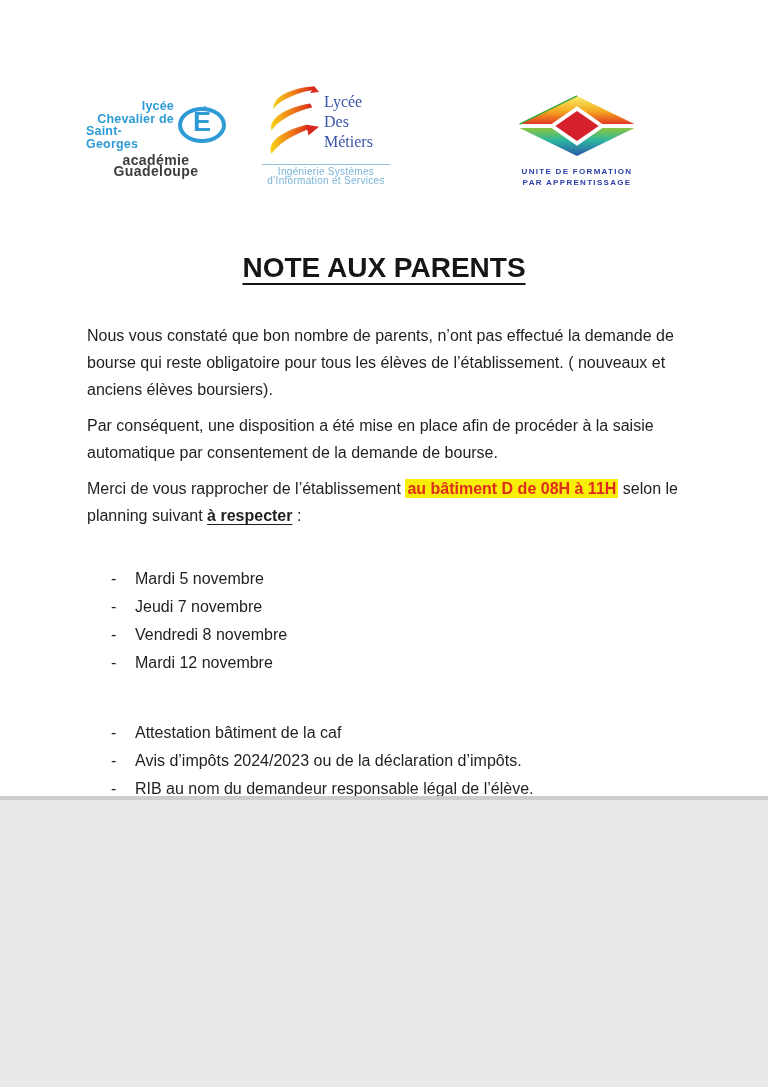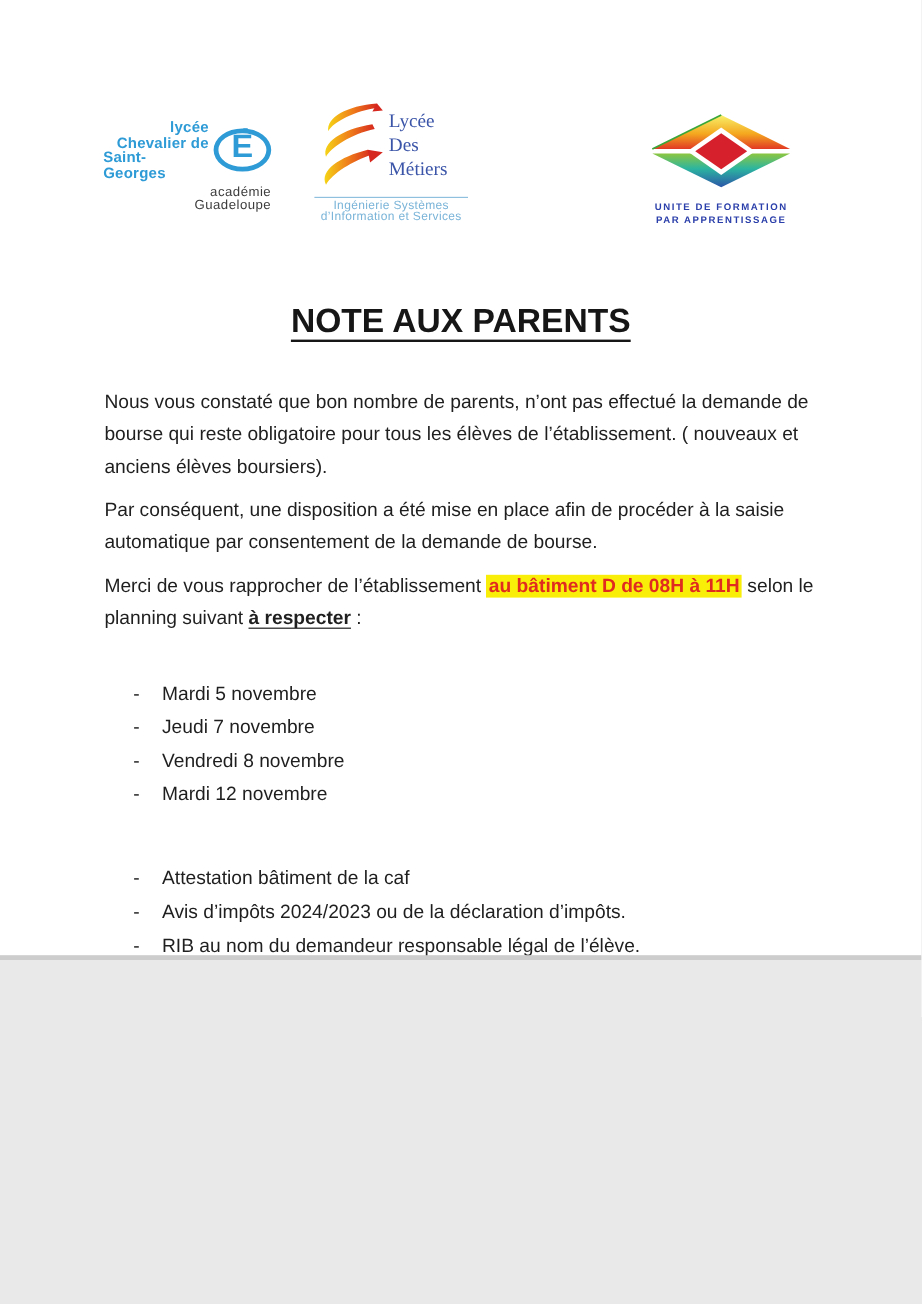--- a/index.html
+++ b/index.html
@@ -9,33 +9,33 @@
   }
   
   .logos{position:relative;height:190px;}
   .logo-acad{position:absolute;left:86px;top:100px;width:140px;}
   .acad-top{display:flex;align-items:center;justify-content:flex-end;gap:4px;}
   .acad-lines{display:flex;flex-direction:column;align-items:flex-end;
     color:#2e9bd6;font-weight:bold;font-size:12.5px;line-height:12.5px;letter-spacing:.2px;}
   .acad-oval{flex:0 0 auto;width:40px;height:28px;border:4px solid #2e9bd6;border-radius:50%;
     display:flex;align-items:center;justify-content:center;}
   .acad-oval span{color:#2e9bd6;font-weight:bold;font-size:27px;line-height:20px;margin-top:-6px;}
-  .acad-sub{margin-top:5px;text-align:right;color:#3c3c3c;font-weight:normal;
-    font-size:11px;line-height:10.5px;letter-spacing:.4px;}
+  .acad-sub{margin-top:5px;text-align:center;color:#3c3c3c;font-weight:bold;
+    font-size:14px;line-height:10.5px;letter-spacing:.4px;}
   .acad-sub span{display:block;}
 
   .logo-met{position:absolute;left:262px;top:82px;width:128px;}
   .met-top{display:flex;align-items:center;}
   .met-lines{display:flex;flex-direction:column;gap:3px;margin-left:4px;
     font-family:"Liberation Serif",serif;color:#3b55a8;font-size:16px;line-height:17px;}
   .met-sub{margin-top:4px;border-top:1px solid #8fc0de;padding-top:2px;text-align:center;
     color:#7ab4d8;font-size:10px;line-height:9px;letter-spacing:.3px;}
   .met-sub span{display:block;}
 
-  .logo-ufa{position:absolute;left:535px;top:94px;width:132px;text-align:center;}
+  .logo-ufa{position:absolute;left:511px;top:94px;width:132px;text-align:center;}
   .ufa-sub{margin-top:4px;color:#2b3faa;font-weight:bold;font-size:8px;line-height:11px;letter-spacing:1.3px;}
   .ufa-sub span{display:block;}
 
   
   .title{margin:62px 0 0;text-align:center;font-size:28px;font-weight:bold;color:#161616;}
   .title span{text-decoration:underline;text-underline-offset:6px;text-decoration-thickness:1.5px;}
 
   
   .body{margin:38px 0 0 87px;width:600px;font-size:16px;line-height:27px;}
   .body p{margin:0 0 9px 0;}

